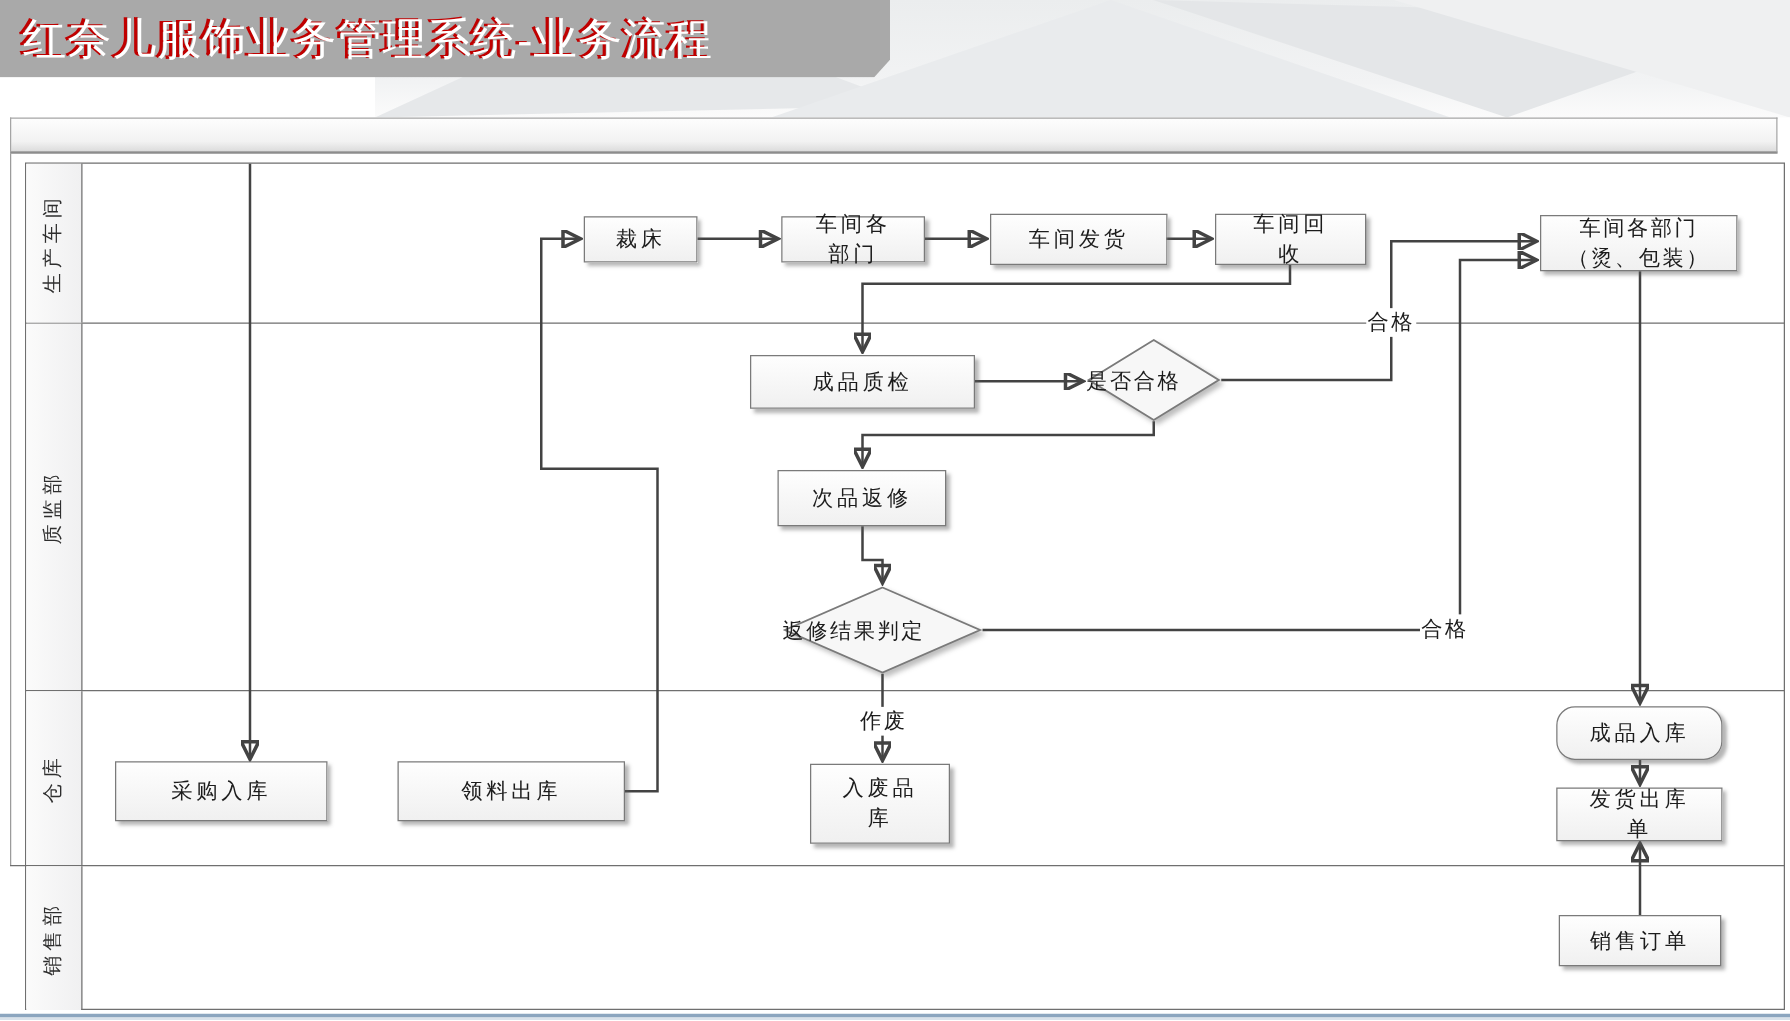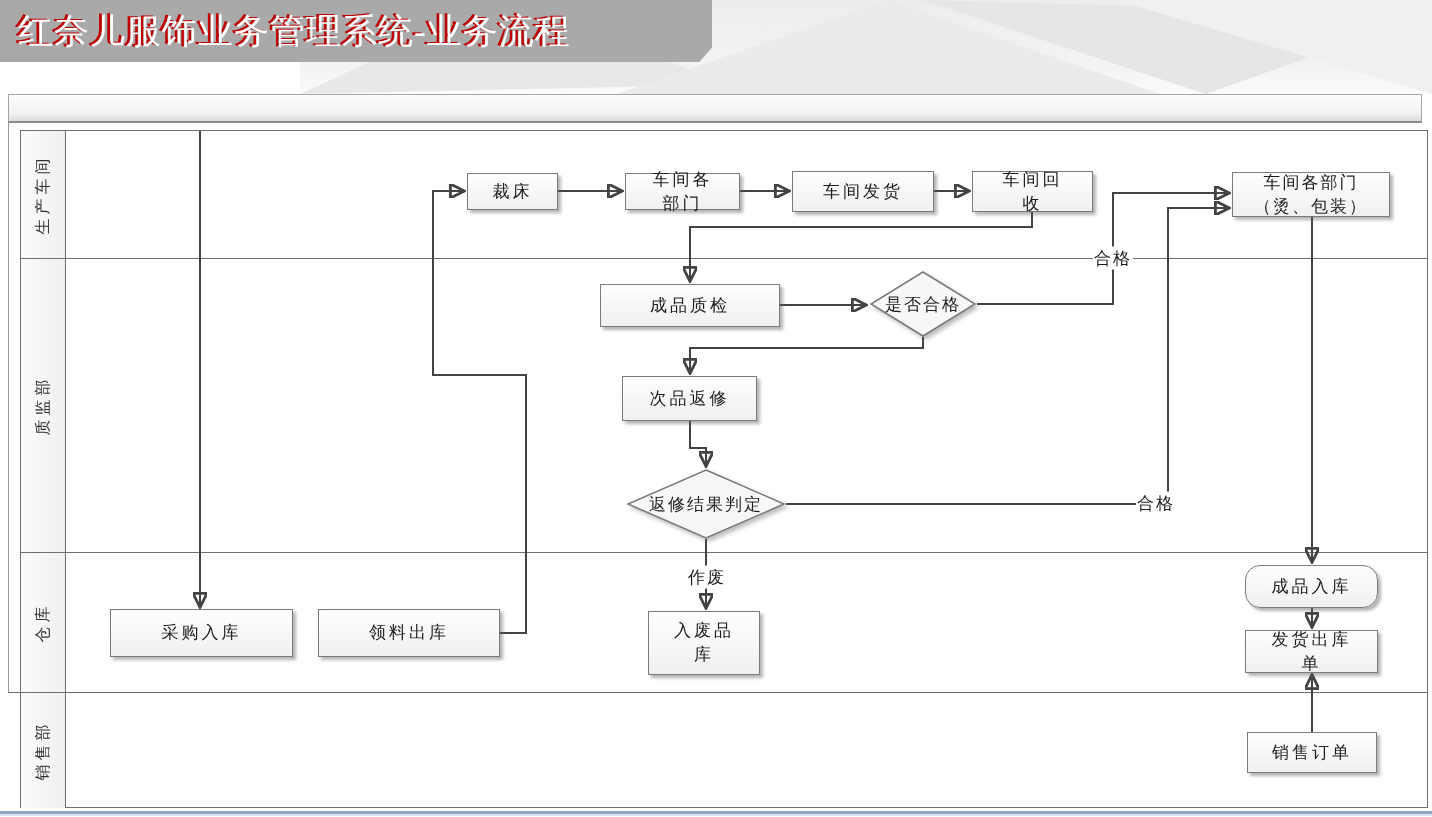--- a/index.html
+++ b/index.html
@@ -38,21 +38,21 @@
   #connectors { position:absolute; left:0; top:0; z-index:3; }
   #connectors path { fill:none; stroke:#434343; stroke-width:2px; }
 
   
   .node { position:absolute; z-index:4;
           background:linear-gradient(180deg,#fefefe,#f0f0f0);
           border:1px solid #7a7a7a; box-shadow:3px 3px 3px rgba(90,90,90,0.45);
           display:flex; align-items:center; justify-content:center; text-align:center;
           font-size:17px; letter-spacing:3px; color:#1c1c1c; line-height:1.4; padding:2px 20px; }
   .node.small-sp { letter-spacing:2px; }
-  .diamond { position:absolute; z-index:4; display:flex; align-items:center; justify-content:center; }
+  .diamond { position:absolute; z-index:4; display:flex; align-items:center; justify-content:flex-start; }
   .diamond svg { position:absolute; left:0; top:0; filter:drop-shadow(3px 3px 2px rgba(90,90,90,0.4)); }
   .diamond polygon { fill:#f7f7f7; stroke:#7a7a7a; stroke-width:1.5; }
   .diamond span { position:relative; z-index:1; font-size:17px; letter-spacing:2px; color:#1c1c1c; }
 
   .edge-label { position:absolute; z-index:5; transform:translate(-50%,-50%);
                 background:#ffffff; font-size:17px; letter-spacing:2px; color:#1c1c1c;
                 padding:0 1px; white-space:nowrap; }
 
   #bottom-edge { position:absolute; left:0; top:811px; width:1432px; height:3px; background:#8ca6bf; }
   #bottom-edge-light { position:absolute; left:0; top:814px; width:1432px; height:2px; background:#d9e2ea; }
@@ -113,21 +113,21 @@
   <path d="M1312 732 V 676" marker-end="url(#arrow)"></path>
 </svg>
 
 <div class="node" style="left:467px; top:173px; width:91px;  height:37px;">裁床</div>
 <div class="node" style="left:625px; top:173px; width:115px; height:37px;">车间各部门</div>
 <div class="node" style="left:792px; top:171px; width:142px; height:41px;">车间发货</div>
 <div class="node" style="left:972px; top:171px; width:121px; height:41px;">车间回收</div>
 <div class="node small-sp" style="left:1232px; top:172px; width:158px; height:45px;">车间各部门（烫、包装）</div>
 <div class="node" style="left:600px; top:284px; width:180px; height:43px;">成品质检</div>
 <div class="node" style="left:622px; top:376px; width:135px; height:45px;">次品返修</div>
-<div class="node" style="left:110px; top:609px; width:183px; height:48px;text-align:center;">采购入库</div>
+<div class="node" style="left:92px; top:609px; width:170px; height:48px;text-align:center;">采购入库</div>
 <div class="node" style="left:318px; top:609px; width:182px; height:48px;">领料出库</div>
 <div class="node" style="left:648px; top:611px; width:112px; height:64px;">入废品库</div>
 <div class="node" style="left:1245px; top:565px; width:133px; height:43px;border-radius:15px;">成品入库</div>
 <div class="node" style="left:1245px; top:630px; width:133px; height:43px;font-family:Liberation Serif, serif;">发货出库单</div>
 <div class="node" style="left:1247px; top:732px; width:130px; height:41px;">销售订单</div>
 
 <div class="diamond" style="left:869px; top:271px; width:108px; height:66px;">
   <svg width="108" height="66">
     <polygon points="54,1 106,33 54,65 2,33"></polygon>
   </svg>

